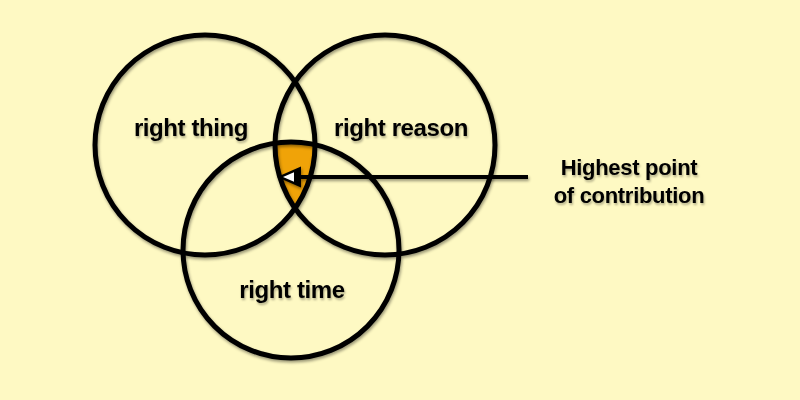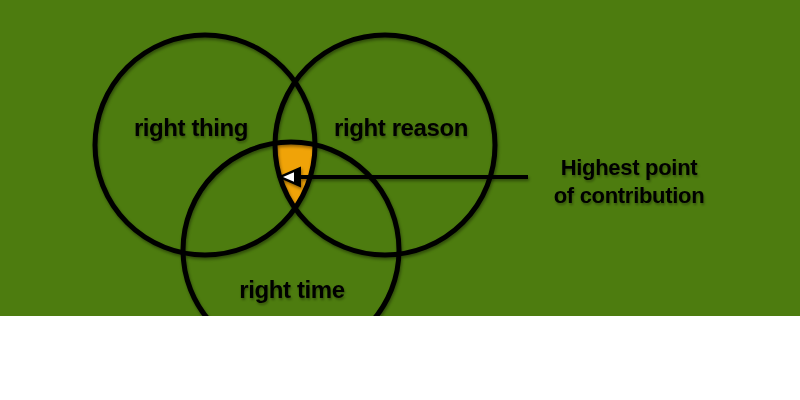--- a/index.html
+++ b/index.html
@@ -3,22 +3,22 @@
 <meta charset="utf-8">
 <style>
   html, body {
     margin: 0;
     padding: 0;
     background: #FFFFFF;
   }
   .stage {
     position: relative;
     width: 800px;
-    height: 316px;
-    background: #4d7c0f;
+    height: 400px;
+    background: #fef9c3;
     overflow: hidden;
     font-family: "Liberation Sans", sans-serif;
   }
   svg { display: block; }
   .circle-outline {
     fill: none;
     stroke-width: 5px;
   }
   .soft-shadow {
     filter: drop-shadow(1px 2.5px 1.5px rgba(0,0,0,0.40));

